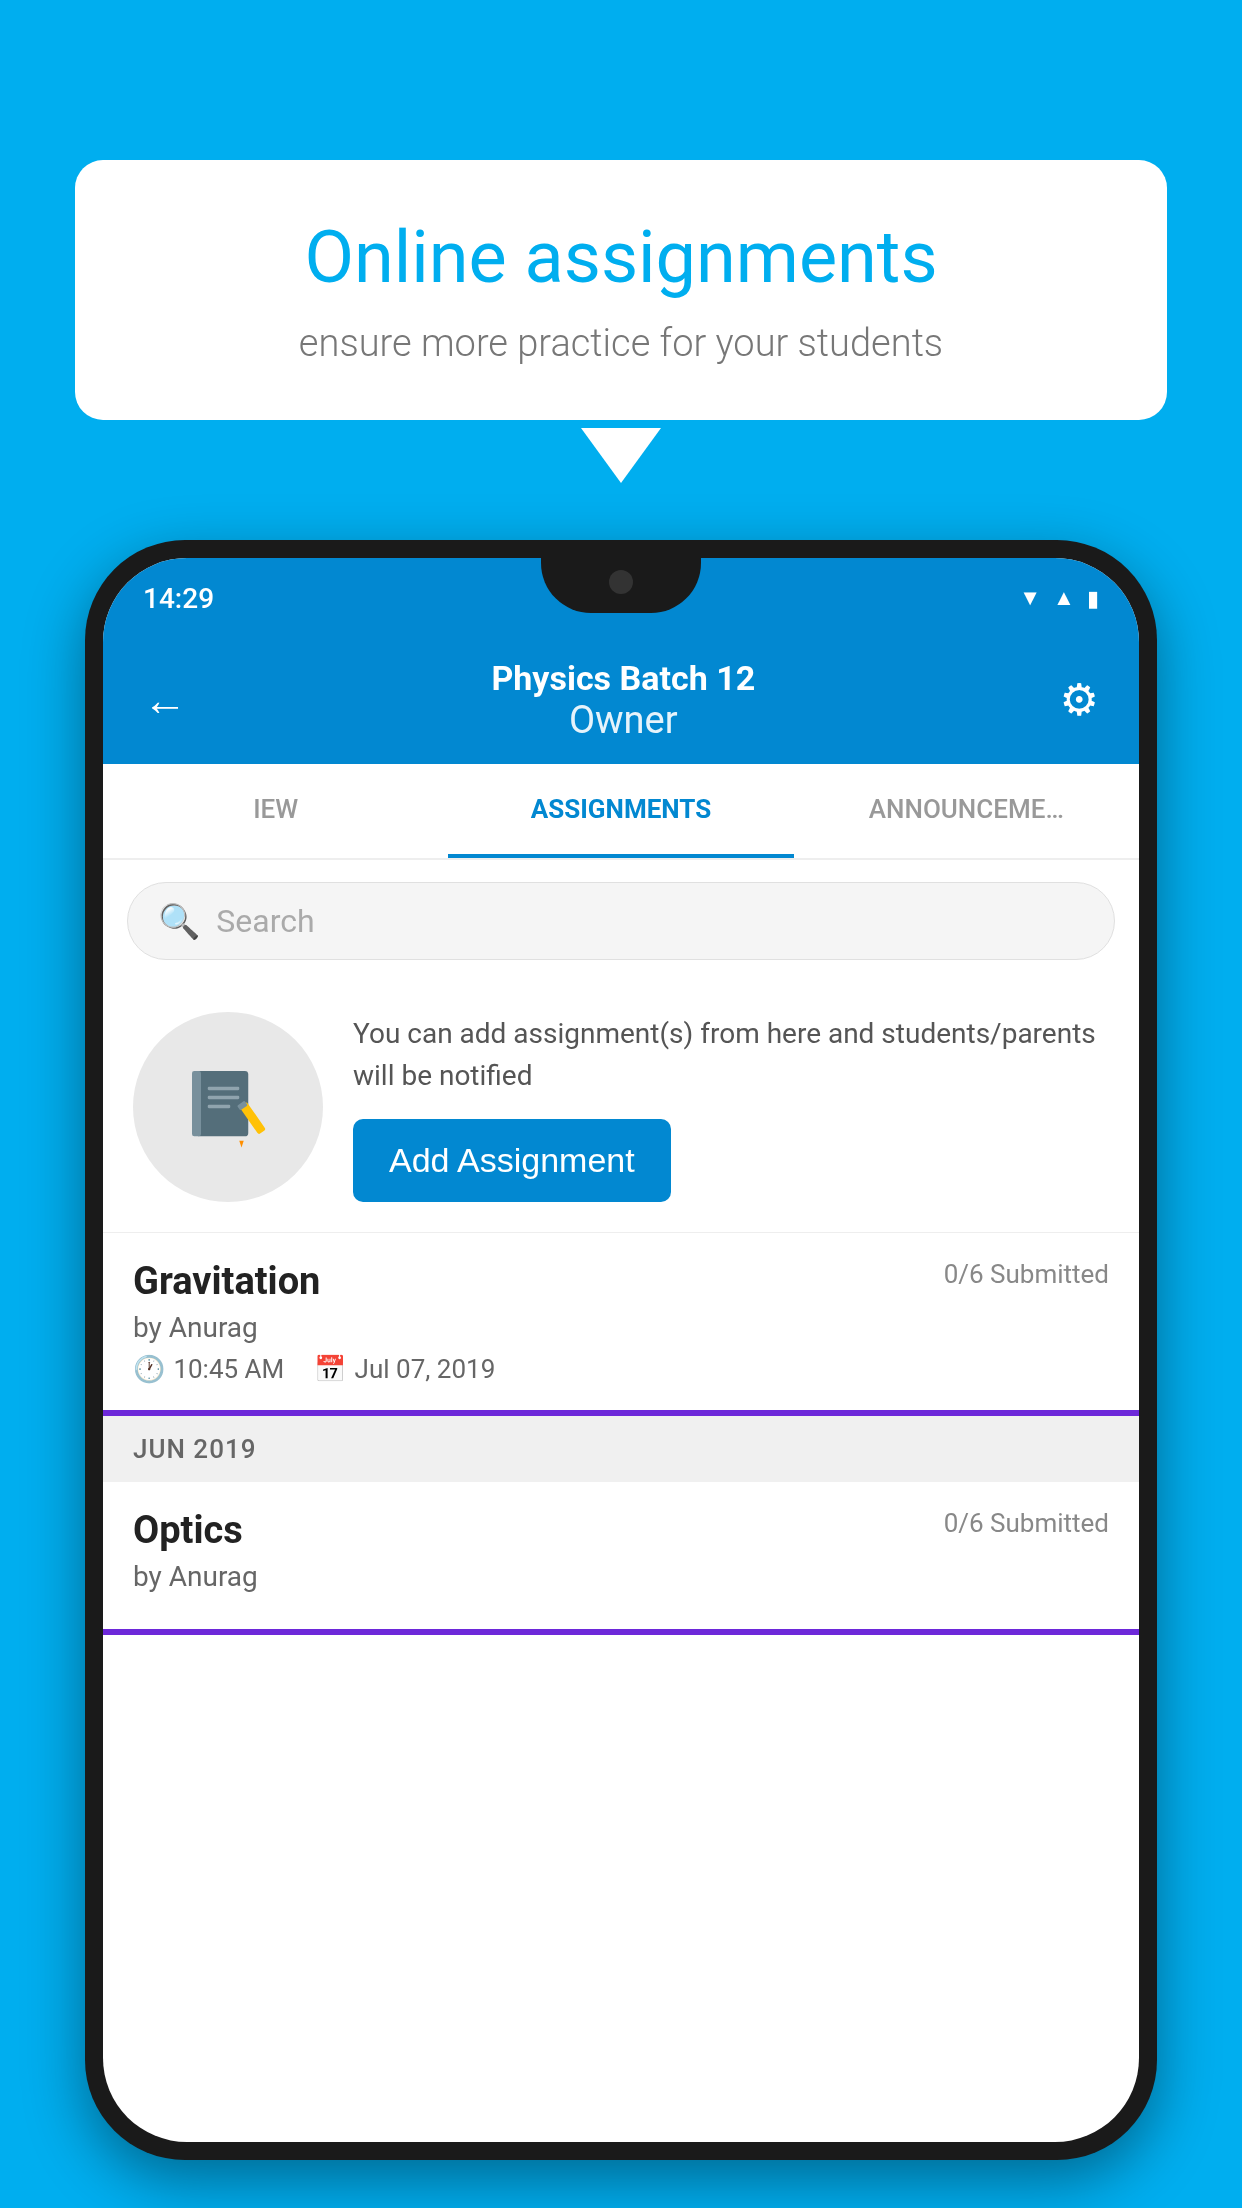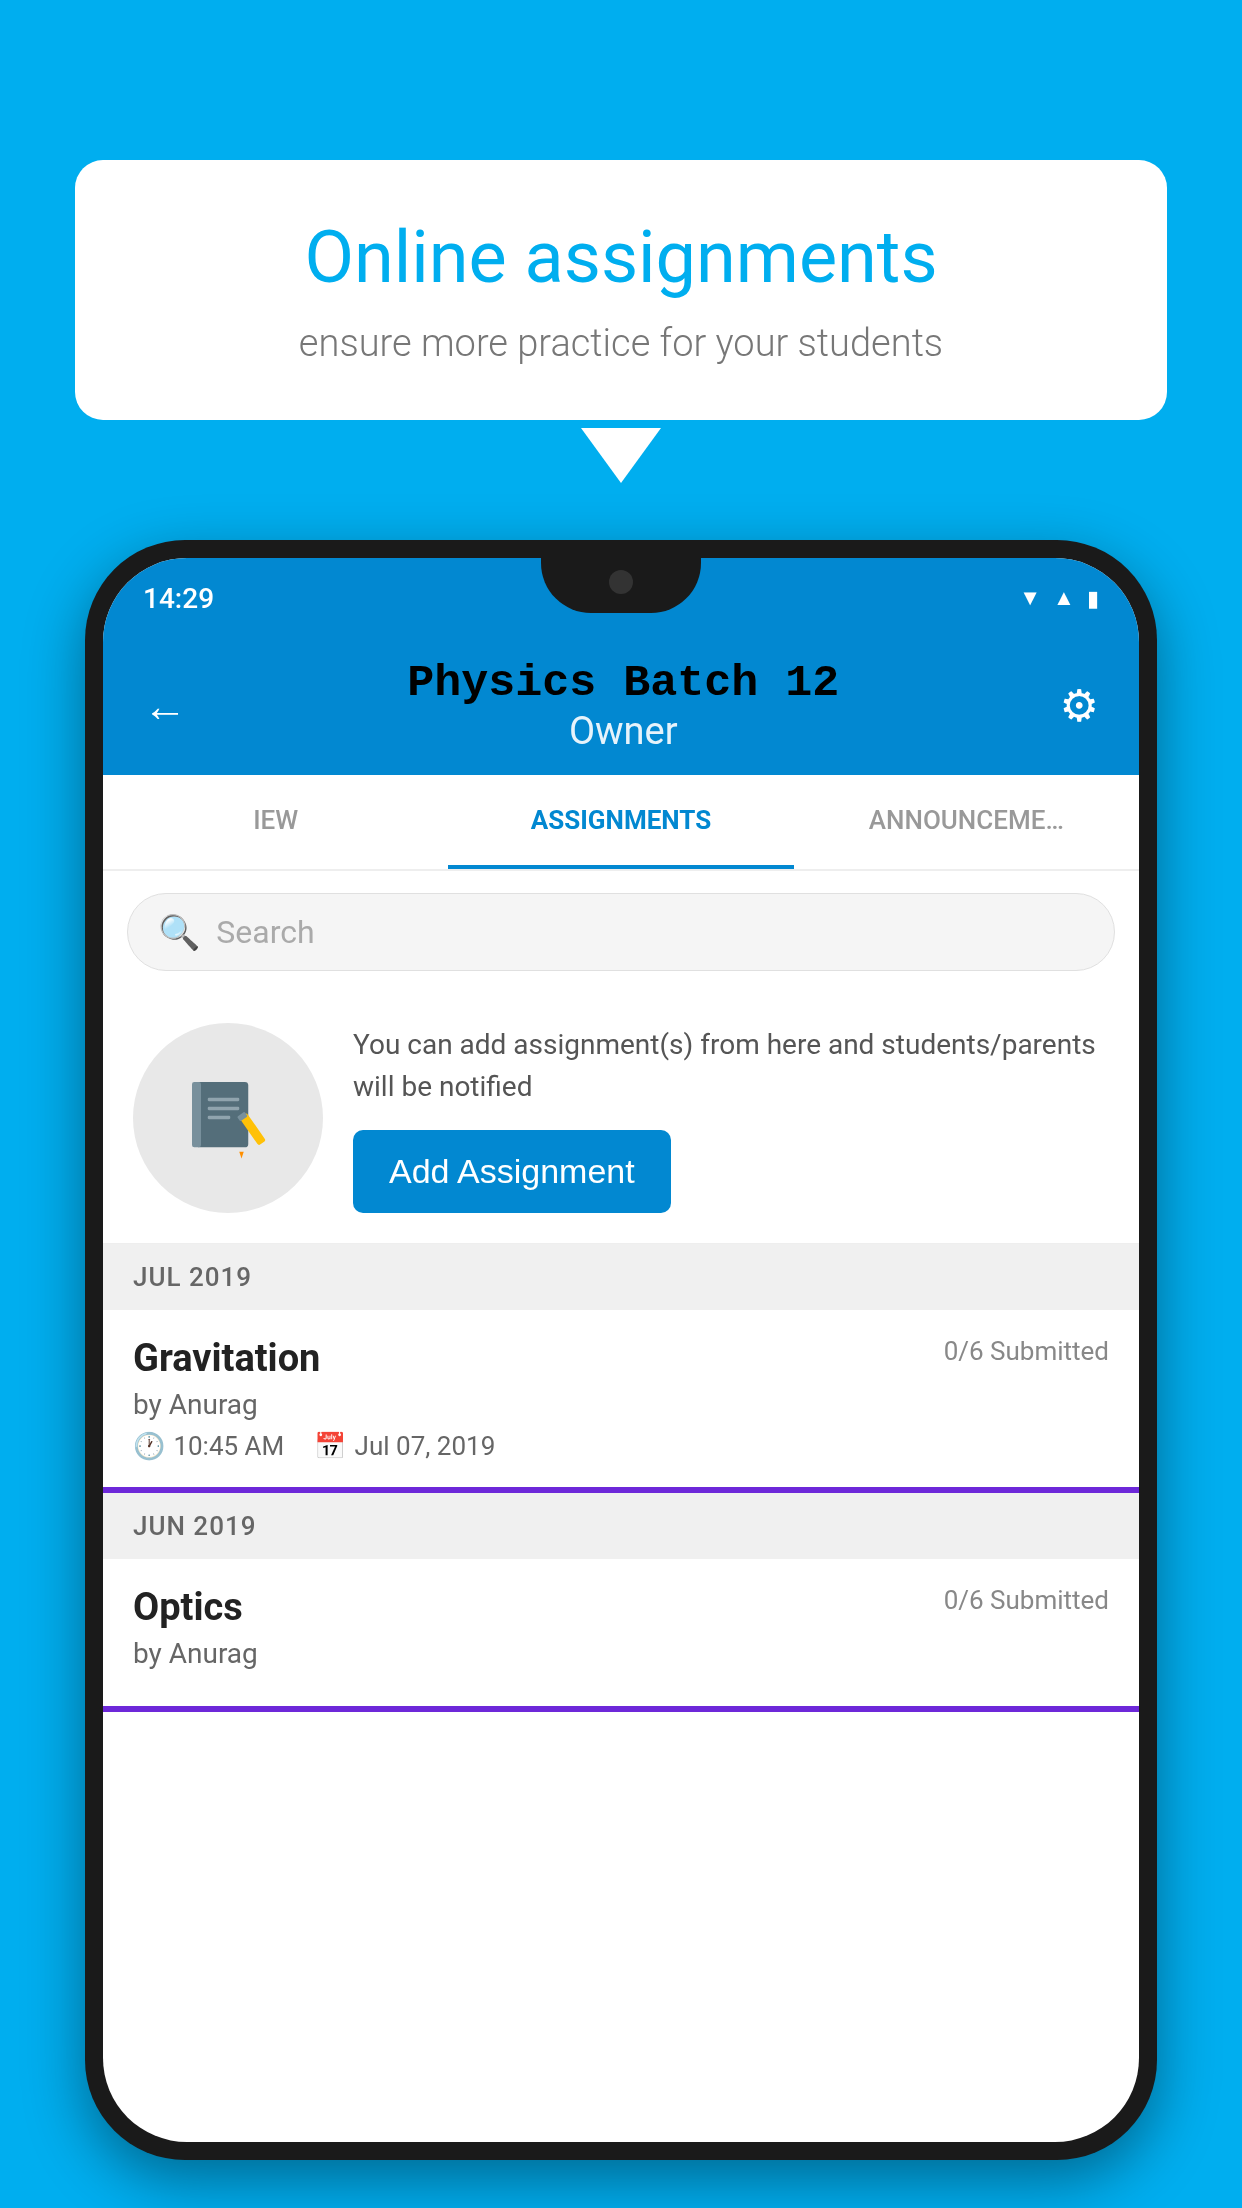--- a/index.html
+++ b/index.html
@@ -152,24 +152,23 @@
       font-size: 44px;
       cursor: pointer;
     }
 
     .header-title-group {
       text-align: center;
       flex: 1;
     }
 
     .header-title {
-      color: #000000;
-      font-size: 45px;
+      color: #ffffff;
+      font-size: 34px;
       font-weight: 700;
-      font-family: Liberation Mono, monospace;
     }
 
     .header-subtitle {
       color: rgba(255,255,255,0.9);
       font-size: 38px;
     }
 
     .settings-icon {
       color: white;
       font-size: 44px;
@@ -402,21 +401,20 @@
             <polygon points="50,70 54,70 52,76" fill="#FF8F00"></polygon>
             <rect x="49" y="38" width="8" height="5" rx="1" transform="rotate(-35 50 40)" fill="#78909C"></rect>
           </svg>
         </div>
         <div class="assignment-info">
           <div class="assignment-description">You can add assignment(s) from here and students/parents will be notified</div>
           <button class="add-assignment-btn">Add Assignment</button>
         </div>
       </div>
 
-      <div class="section-header">JUL 2019</div>
 
       <div class="assignment-item">
         <div class="assignment-item-top">
           <span class="assignment-name">Gravitation</span>
           <span class="submitted-badge">0/6 Submitted</span>
         </div>
         <div class="assignment-by">by Anurag</div>
         <div class="assignment-meta">
           <div class="meta-item">
             <span class="meta-icon">🕐</span>

